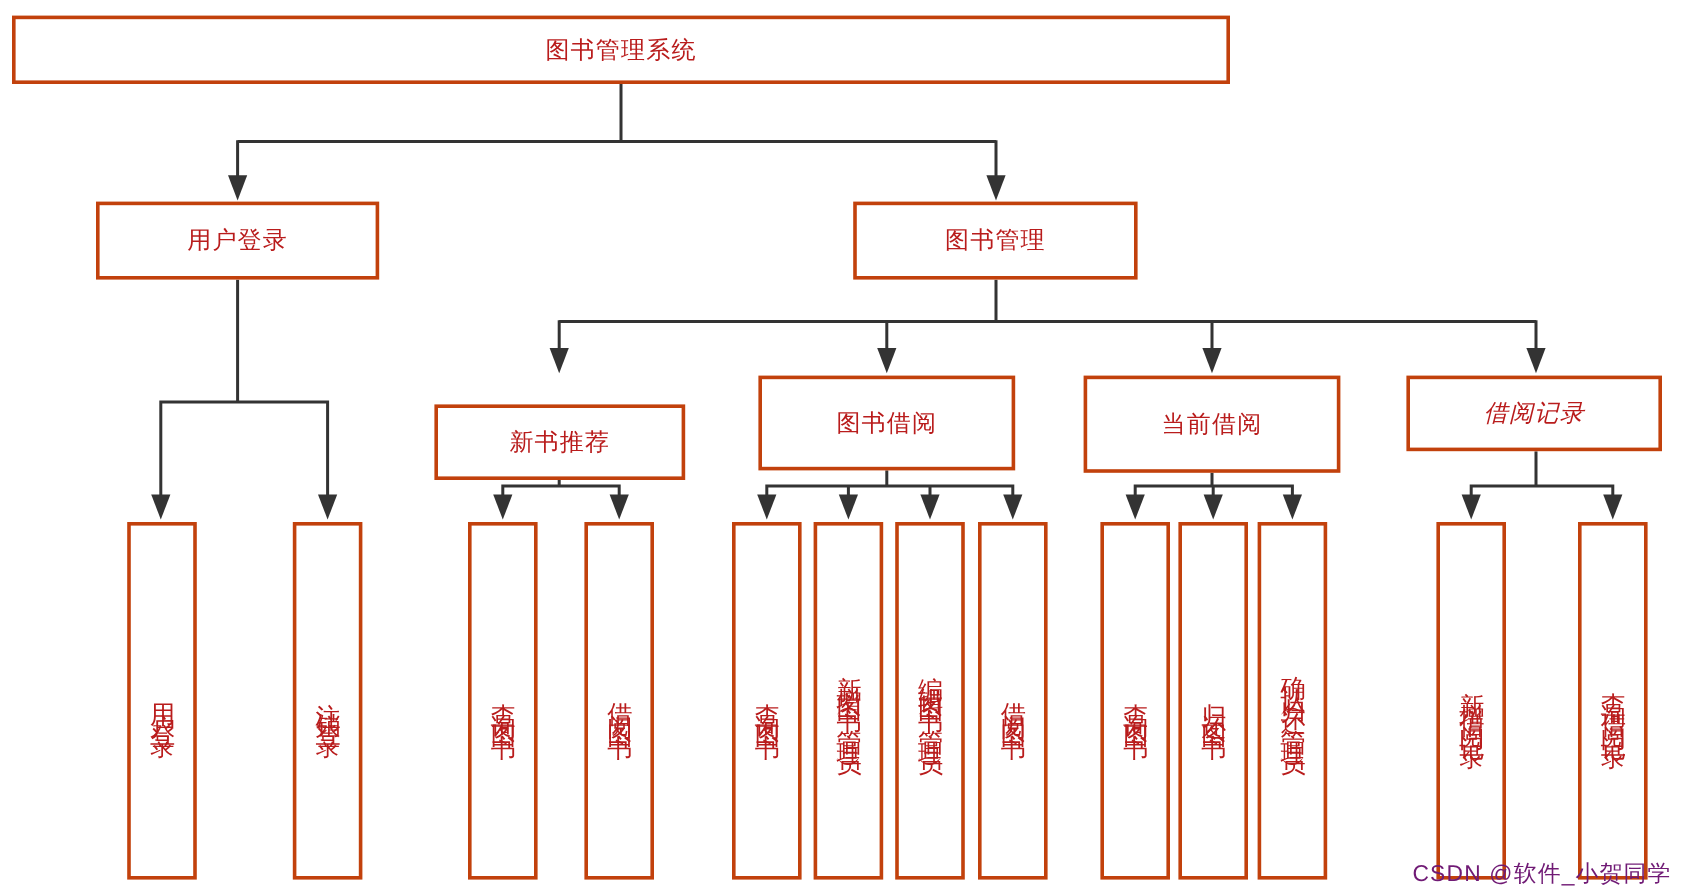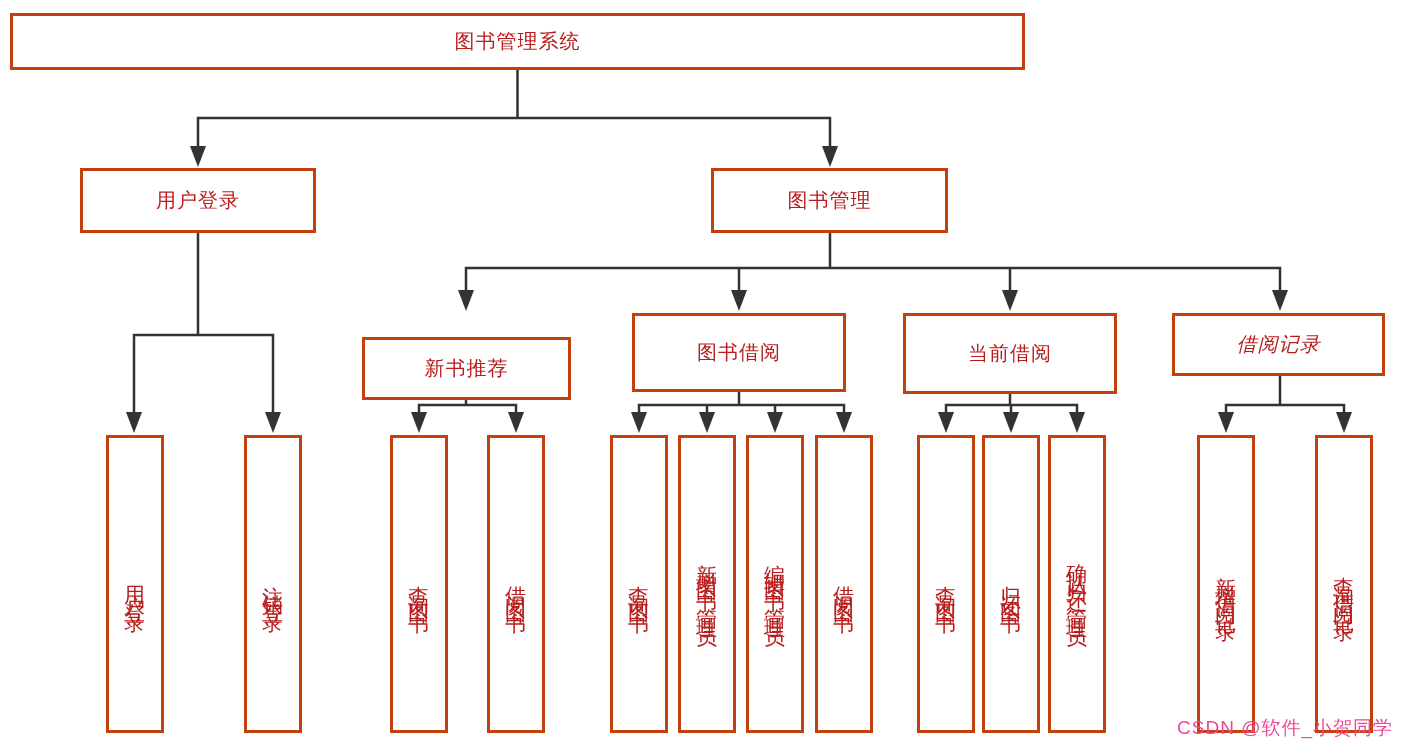--- a/index.html
+++ b/index.html
@@ -41,21 +41,21 @@
     letter-spacing: 9px;
     line-height: 1;
     padding-top: 6px;
   }
   .watermark {
     position: absolute;
     right: 12px;
     bottom: 6px;
     z-index: 3;
     font-size: 19px;
-    color: #ec4899;
+    color: #701a75;
     letter-spacing: 1px;
     white-space: nowrap;
     margin-top: 32px;
   }
 </style>
 </head>
 <body>
 
 <div id="stage">
 

